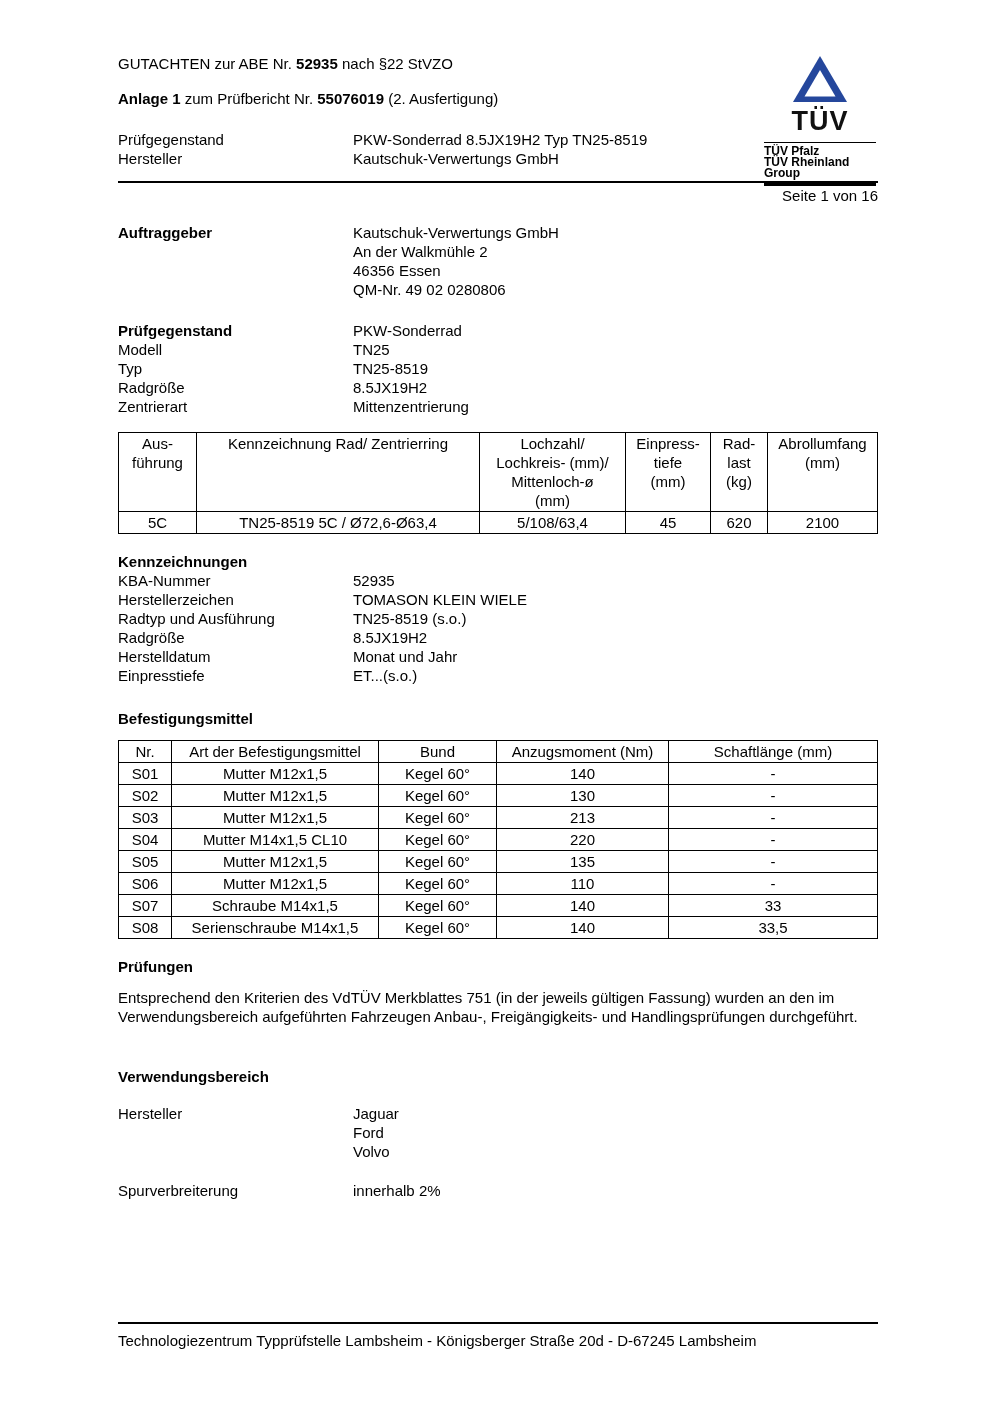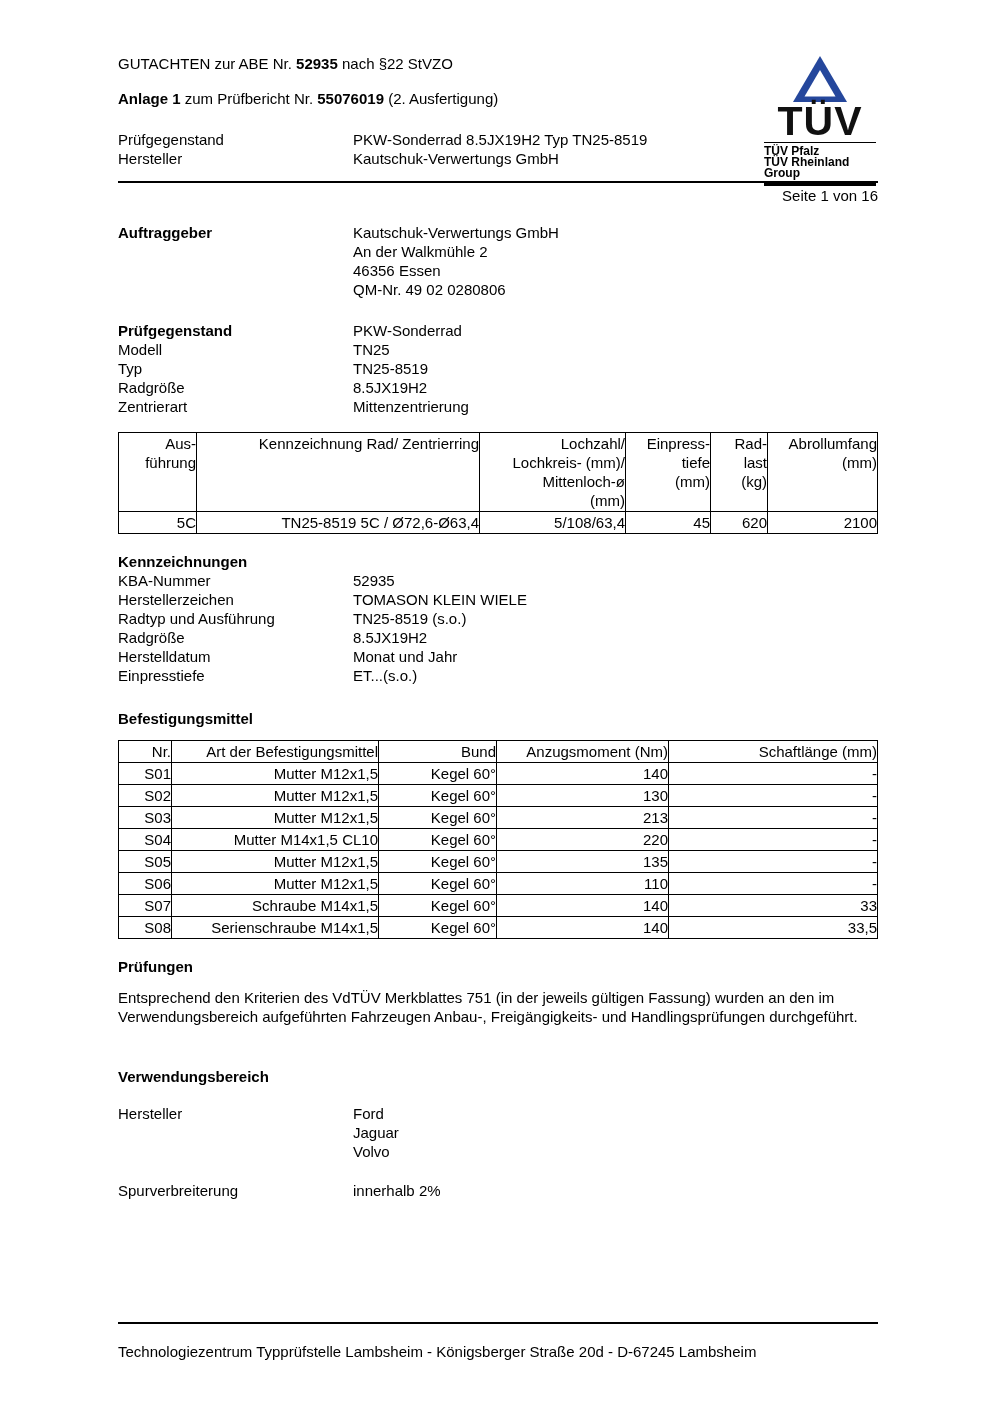--- a/index.html
+++ b/index.html
@@ -22,42 +22,42 @@
   .kv-value { flex:1; }
 
   .rule { border-top:2px solid #000; margin-top:13px; }
   .page-num { text-align:right; margin-top:3px; margin-bottom:18px; }
 
   .sec-auftraggeber { margin-bottom:22px; }
   .sec-pruefgegenstand { margin-bottom:16px; }
 
   table.tbl { border-collapse:collapse; width:760px; table-layout:fixed; }
   table.tbl th, table.tbl td {
-    border:1px solid #000; padding:1px 0; text-align:right;
+    border:1px solid #000; padding:1px 0; text-align:center;
     vertical-align:top; font-weight:normal; white-space:pre-line;
     font-size:15px; line-height:19px; overflow:hidden;
   }
   table.t1 { margin-bottom:18px; }
 
   .h-kennz { font-weight:bold; }
   .h-befest { font-weight:bold; margin-top:24px; margin-bottom:12px; }
   .h-pruef { font-weight:bold; margin-top:18px; margin-bottom:12px; }
   .h-verw { font-weight:bold; margin-top:41px; margin-bottom:18px; }
   .spur { margin-top:20px; }
   .para { width:100%; }
 
   
   .logo { position:absolute; top:55px; right:116px; width:112px; text-align:center; }
   .logo-triangle { display:block; margin:0 auto 2px auto; }
-  .logo-word { font-weight:bold; font-size:41px; line-height:33px; letter-spacing:1px; color:#111; }
+  .logo-word { font-weight:bold; font-size:27px; line-height:33px; letter-spacing:1px; color:#111; }
   .logo-rule { border-top:1px solid #000; margin:4px 0 3px 0; }
   .logo-rule.thick { border-top:3px solid #000; margin-top:4px; }
   .logo-sub { font-size:12px; line-height:11px; font-weight:bold; text-align:left; }
 
-  .footer { position:absolute; left:118px; width:760px; top:1322px; border-top:2px solid #000; padding-top:18px; }
+  .footer { position:absolute; left:118px; width:760px; top:1322px; border-top:2px solid #000; padding-top:7px; }
 </style>
 </head>
 <body>
 
 <div class="page">
 
   <div class="logo">
     <svg class="logo-triangle" width="56" height="48" viewBox="0 0 56 48">
       <path d="M28 1 L55 47 L1 47 Z" fill="#25479c"></path>
       <path d="M28 15 L43.5 41.5 L12.5 41.5 Z" fill="#ffffff"></path>
@@ -270,22 +270,22 @@
     </table>
 
     <div class="h-pruef">Prüfungen</div>
     <p class="para">Entsprechend den Kriterien des VdTÜV Merkblattes 751 (in der jeweils gültigen Fassung) wurden an den im Verwendungsbereich aufgeführten Fahrzeugen Anbau-, Freigängigkeits- und Handlingsprüfungen durchgeführt.</p>
 
     <div class="h-verw">Verwendungsbereich</div>
 
     <div class="kv-row">
       <div class="kv-label">Hersteller</div>
       <div class="kv-value">
+          <div>Jaguar</div>
           <div>Ford</div>
-          <div>Jaguar</div>
           <div>Volvo</div>
         </div>
     </div>
 
     <div class="kv-row spur">
       <div class="kv-label">Spurverbreiterung</div>
       <div class="kv-value">innerhalb 2%</div>
     </div>
 
   </div>

